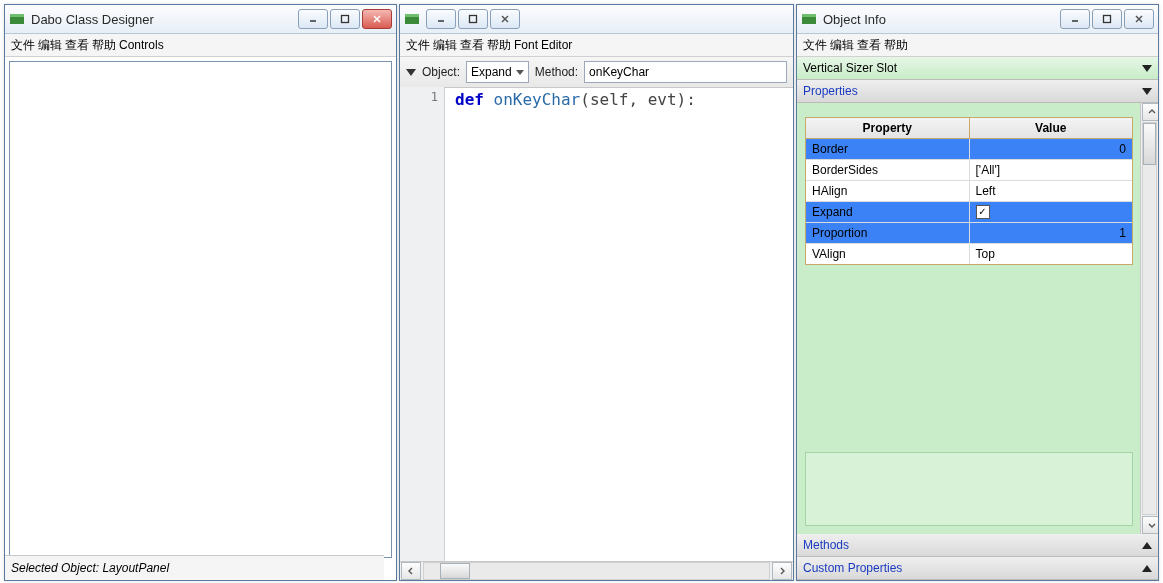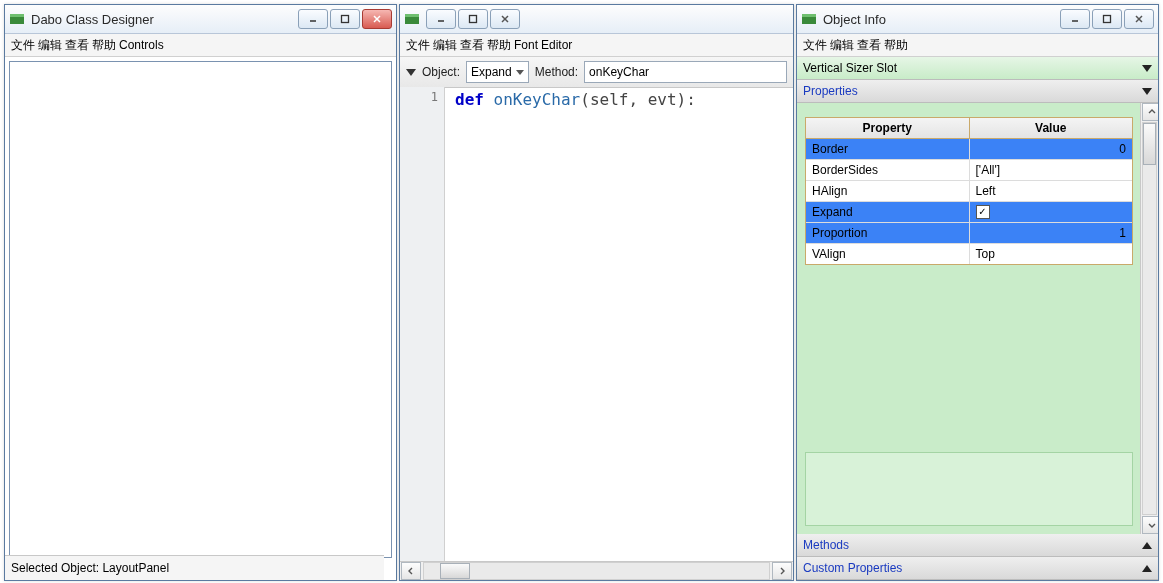--- a/index.html
+++ b/index.html
@@ -10,21 +10,21 @@
   .title-text{flex:1;color:#2a2a2a;font-size:13px;white-space:nowrap;overflow:hidden;}
   .win-btns{display:flex;gap:2px;}
   .wbtn{width:28px;height:18px;border:1px solid #8aa0b8;border-radius:3px;background:linear-gradient(#fafcff,#dce8f4);display:flex;align-items:center;justify-content:center;cursor:pointer;}
   .wbtn.close{background:linear-gradient(#f6b7b2,#d85b52);border-color:#a83b33;}
   .wbtn svg{width:10px;height:10px;}
   .menubar{height:22px;background:#f5f5f5;border-bottom:1px solid #d0d0d0;display:flex;align-items:center;padding:0 6px;gap:3px;}
   .menubar span{cursor:default;}
   .client{flex:1;background:#fff;position:relative;overflow:hidden;}
   
   .designer-canvas{position:absolute;inset:4px 4px 22px 4px;border:1px solid #7a92b0;background:#fff;}
-  .statusbar{position:absolute;left:0;right:12px;bottom:0;height:20px;border-top:1px solid #c8c8c8;background:#f5f5f5;padding:2px 6px;display:flex;align-items:center;}
+  .statusbar{position:absolute;left:0;right:12px;bottom:0;height:20px;border-top:1px solid #c8c8c8;background:#f5f5f5;padding:2px 6px;display:flex;align-items:center;font-style:italic;}
   
   .toolbar2{height:30px;background:linear-gradient(#f6f6f6,#e8e8e8);border-bottom:1px solid #c8c8c8;display:flex;align-items:center;padding:0 6px;gap:6px;}
   .tri{width:0;height:0;border-left:5px solid transparent;border-right:5px solid transparent;border-top:7px solid #333;}
   .lbl{color:#222;}
   .combo{height:20px;border:1px solid #9aa8b8;background:#fff;display:flex;align-items:center;padding:0 4px;gap:4px;}
   .combo .chev{width:0;height:0;border-left:4px solid transparent;border-right:4px solid transparent;border-top:5px solid #555;}
   .tinput{height:20px;border:1px solid #9aa8b8;background:#fff;padding:0 4px;flex:1;min-width:60px;display:flex;align-items:center;}
   .editor-area{position:absolute;top:30px;bottom:18px;left:0;right:0;display:flex;}
   .gutter{width:38px;background:#eef0f2;border-right:1px solid #d0d0d0;text-align:right;padding:3px 6px 0 0;color:#777;font-family:Consolas,monospace;font-size:12px;}
   .code{flex:1;padding:3px 0 0 10px;font-family:Consolas,monospace;font-size:16px;white-space:pre;}

